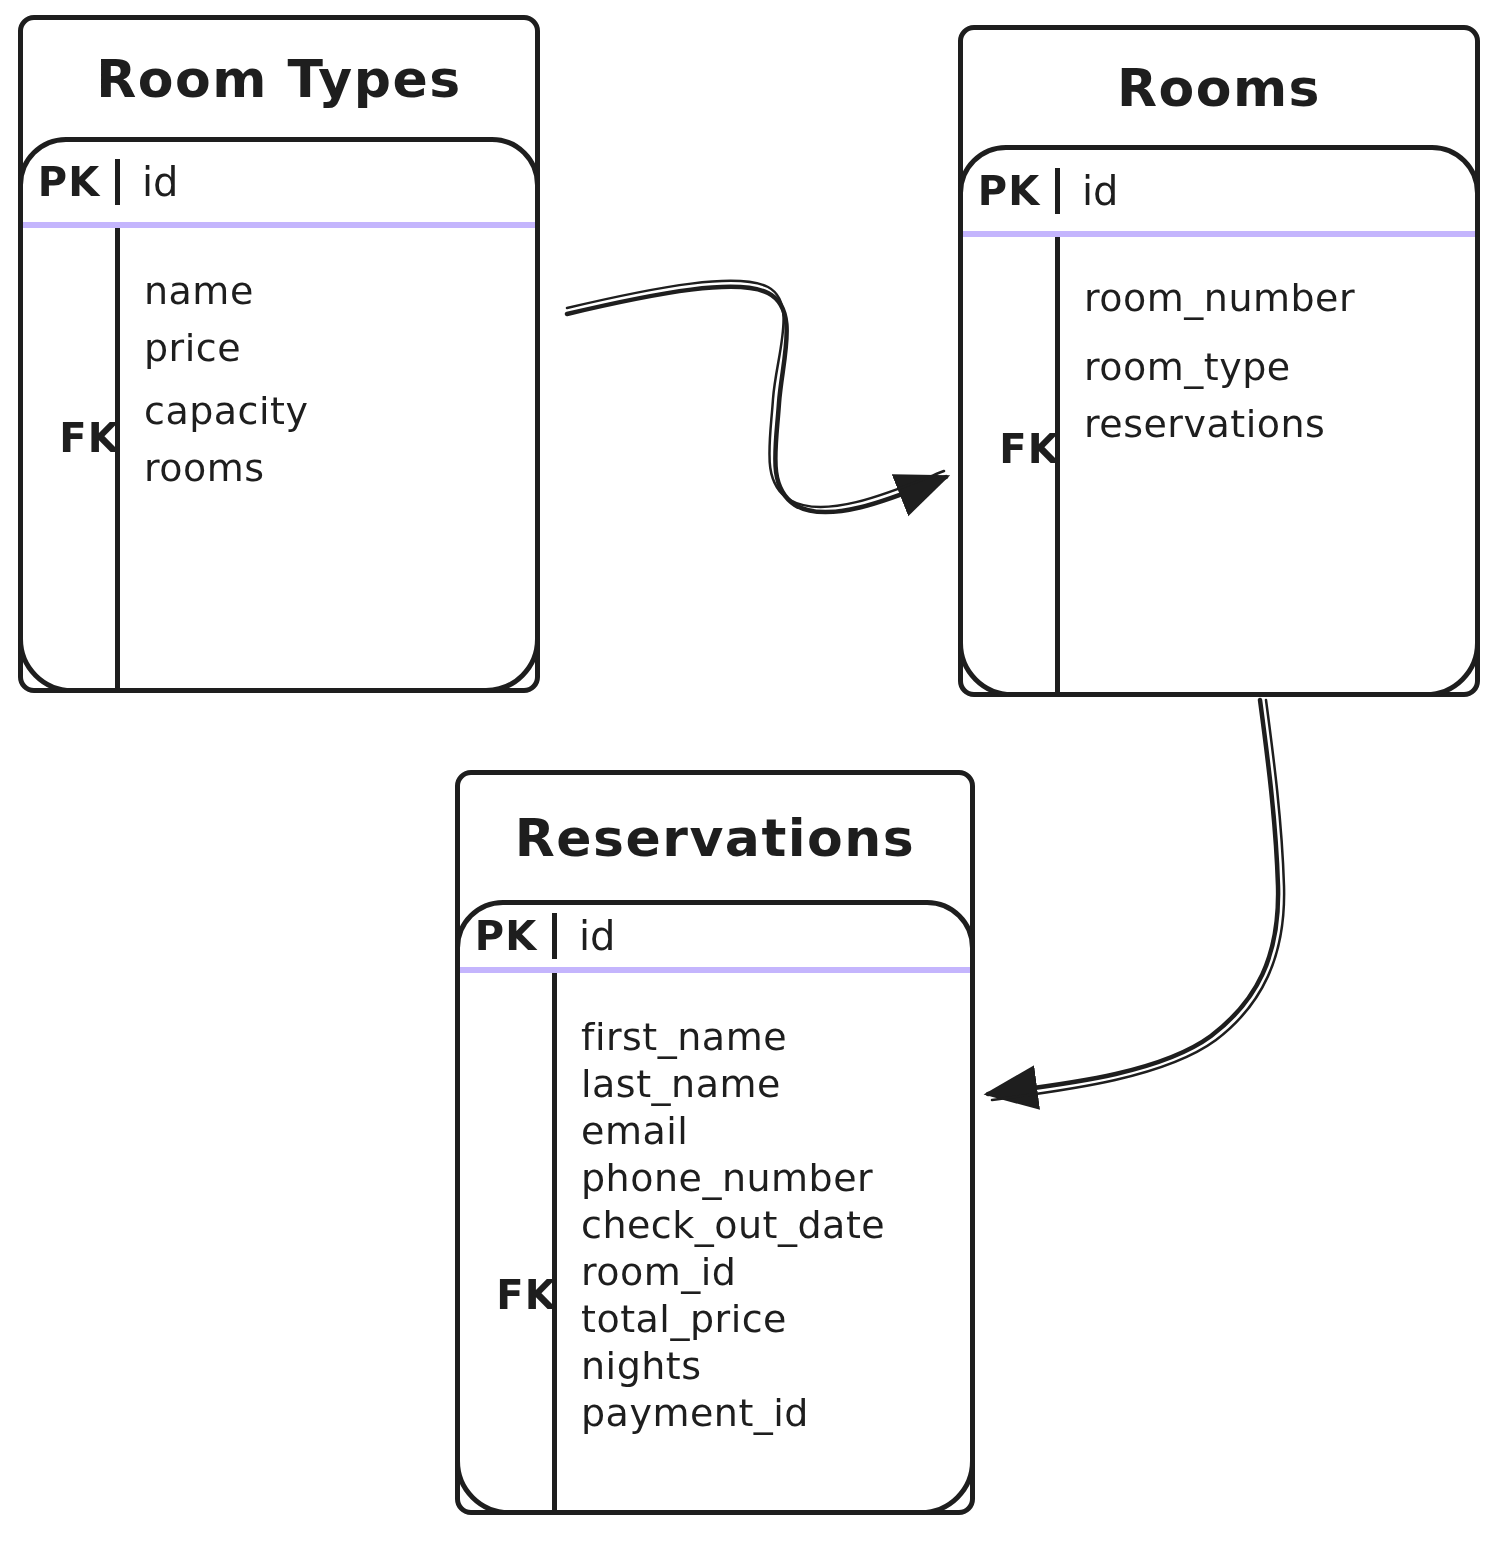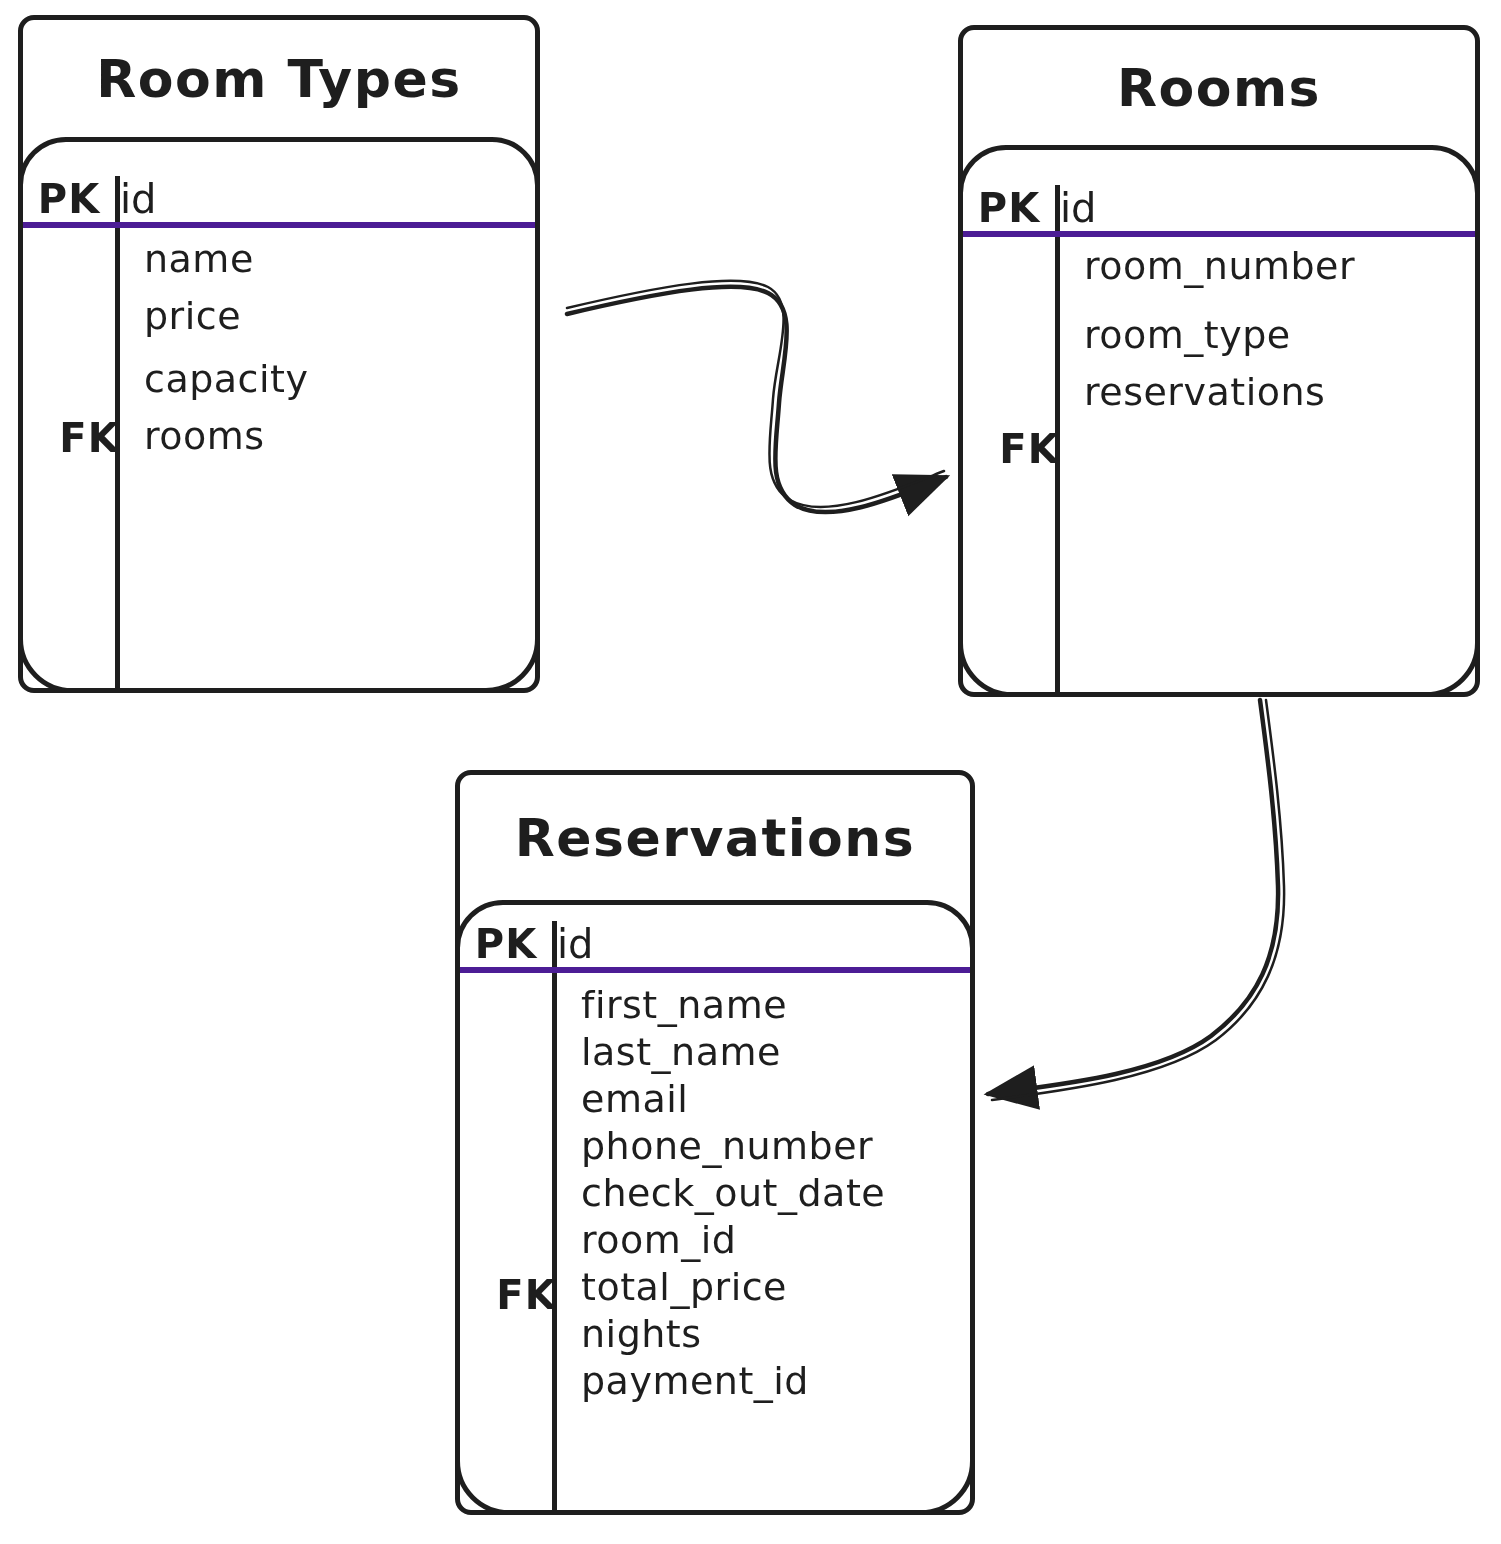--- a/index.html
+++ b/index.html
@@ -19,35 +19,35 @@
   }
   .tbl-title {
     flex:0 0 auto; display:flex; align-items:center; justify-content:center;
     font-size:52px; font-weight:600; letter-spacing:1.5px;
   }
   .subtable {
     flex:1 1 auto; display:flex; flex-direction:column; box-sizing:border-box;
     border:5px solid #1e1e1e; border-radius:48px 48px 54px 54px;
     margin:0 -5px -5px -5px; background:#ffffff;
   }
-  .hdr { flex:0 0 auto; display:flex; align-items:flex-end; border-bottom:6px solid #4c1d95; box-sizing:border-box; }
+  .hdr { flex:0 0 auto; display:flex; align-items:center; border-bottom:6px solid #c4b5fd; box-sizing:border-box; }
   .keycell {
     width:97px; flex:0 0 auto; box-sizing:border-box; border-right:5px solid #1e1e1e;
     display:flex; align-items:center; justify-content:center;
     font-size:40px; font-weight:600; letter-spacing:1px;
   }
-  .hdr .fldcell { flex:1; display:flex; align-items:center; font-size:40px; }
+  .hdr .fldcell { flex:1; display:flex; align-items:center; padding-left:22px; font-size:40px; }
   .tbody { flex:1 1 auto; display:flex; align-items:stretch; }
   .keycol { width:97px; flex:0 0 auto; box-sizing:border-box; border-right:5px solid #1e1e1e; position:relative; }
   .fk-label {
     position:absolute; left:0; right:0; height:57px;
     display:flex; align-items:center; justify-content:center;
     font-size:40px; font-weight:600; letter-spacing:1px;padding-left:41px;
   }
-  .fieldcol { flex:1; display:flex; flex-direction:column; padding-left:24px; box-sizing:border-box; }
+  .fieldcol { flex:1; display:flex; flex-direction:column; padding-left:24px; box-sizing:border-box;margin-top:32px; }
   .frow { display:flex; align-items:center; font-size:38px; letter-spacing:0.5px; }
   .rows-57 .frow { height:57px; }
   .rows-47 .frow { height:47px; }
   .rows-47 .fk-label { height:47px; }
   .gap6  { margin-top:6px; }
   .gap12 { margin-top:12px; }
   .gap8  { margin-top:8px; }
   .pt2 { padding-top:2px; }
   .pt8 { padding-top:8px;text-align:center; }
 </style>

